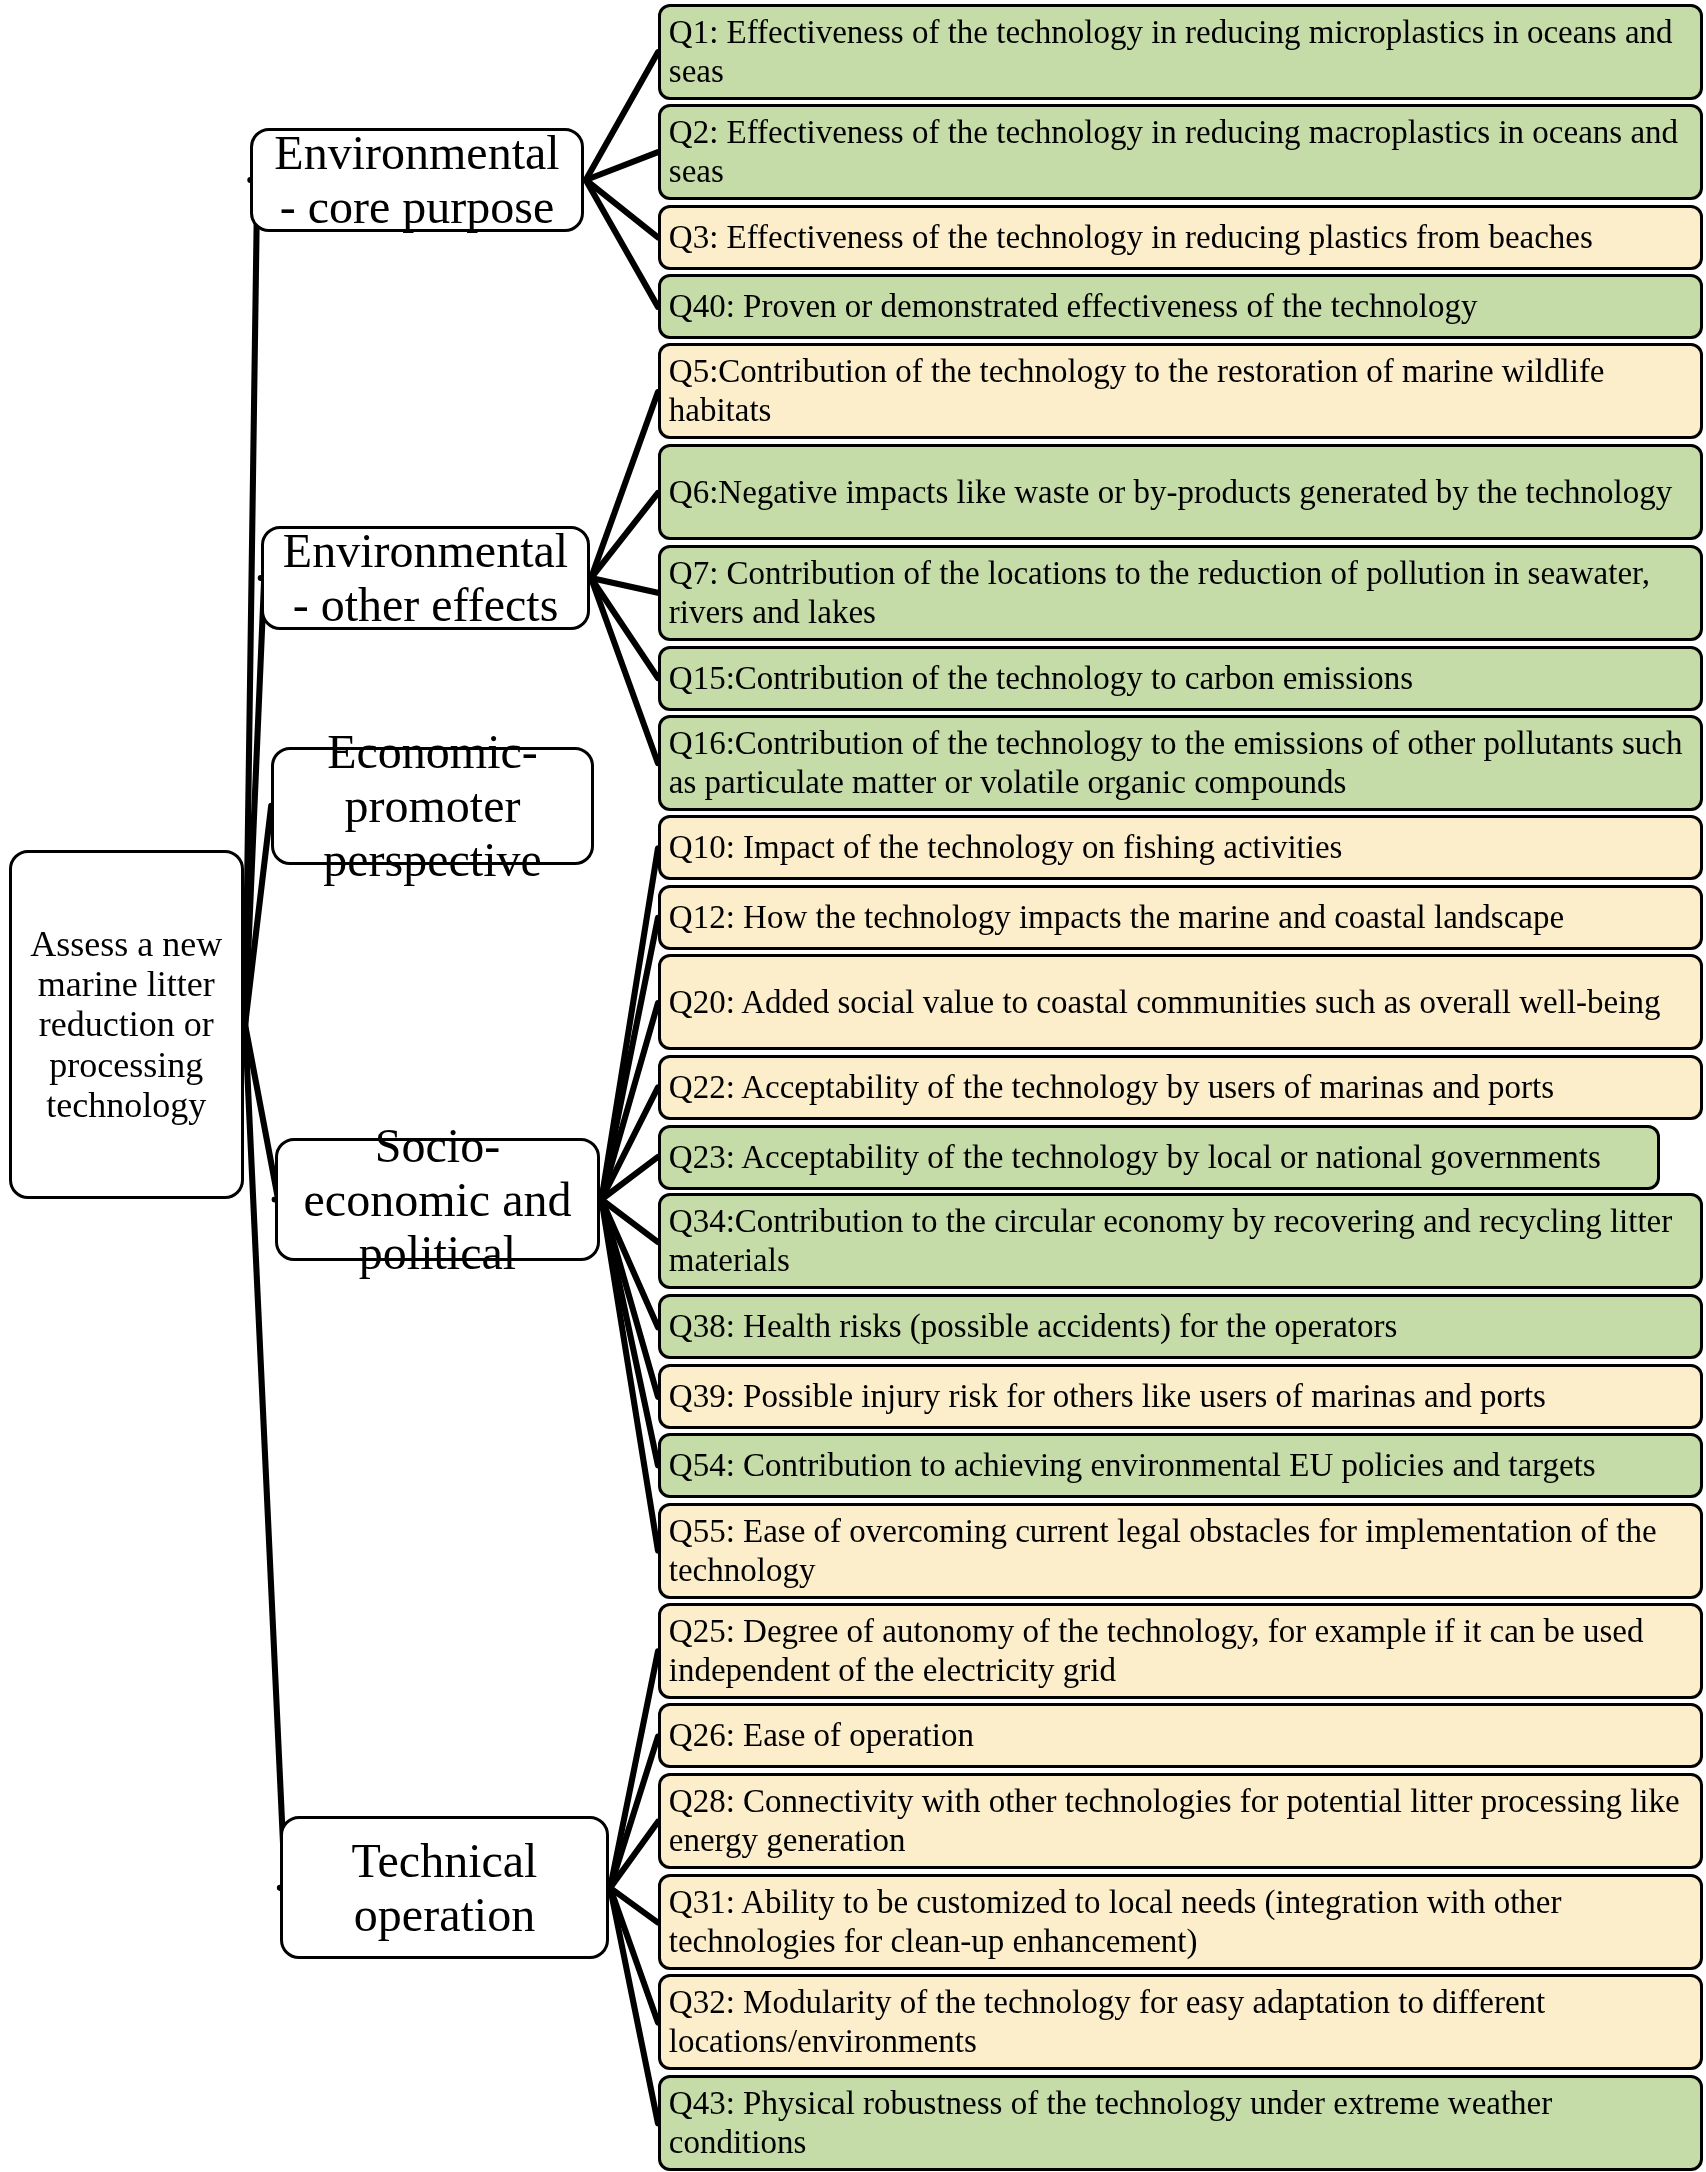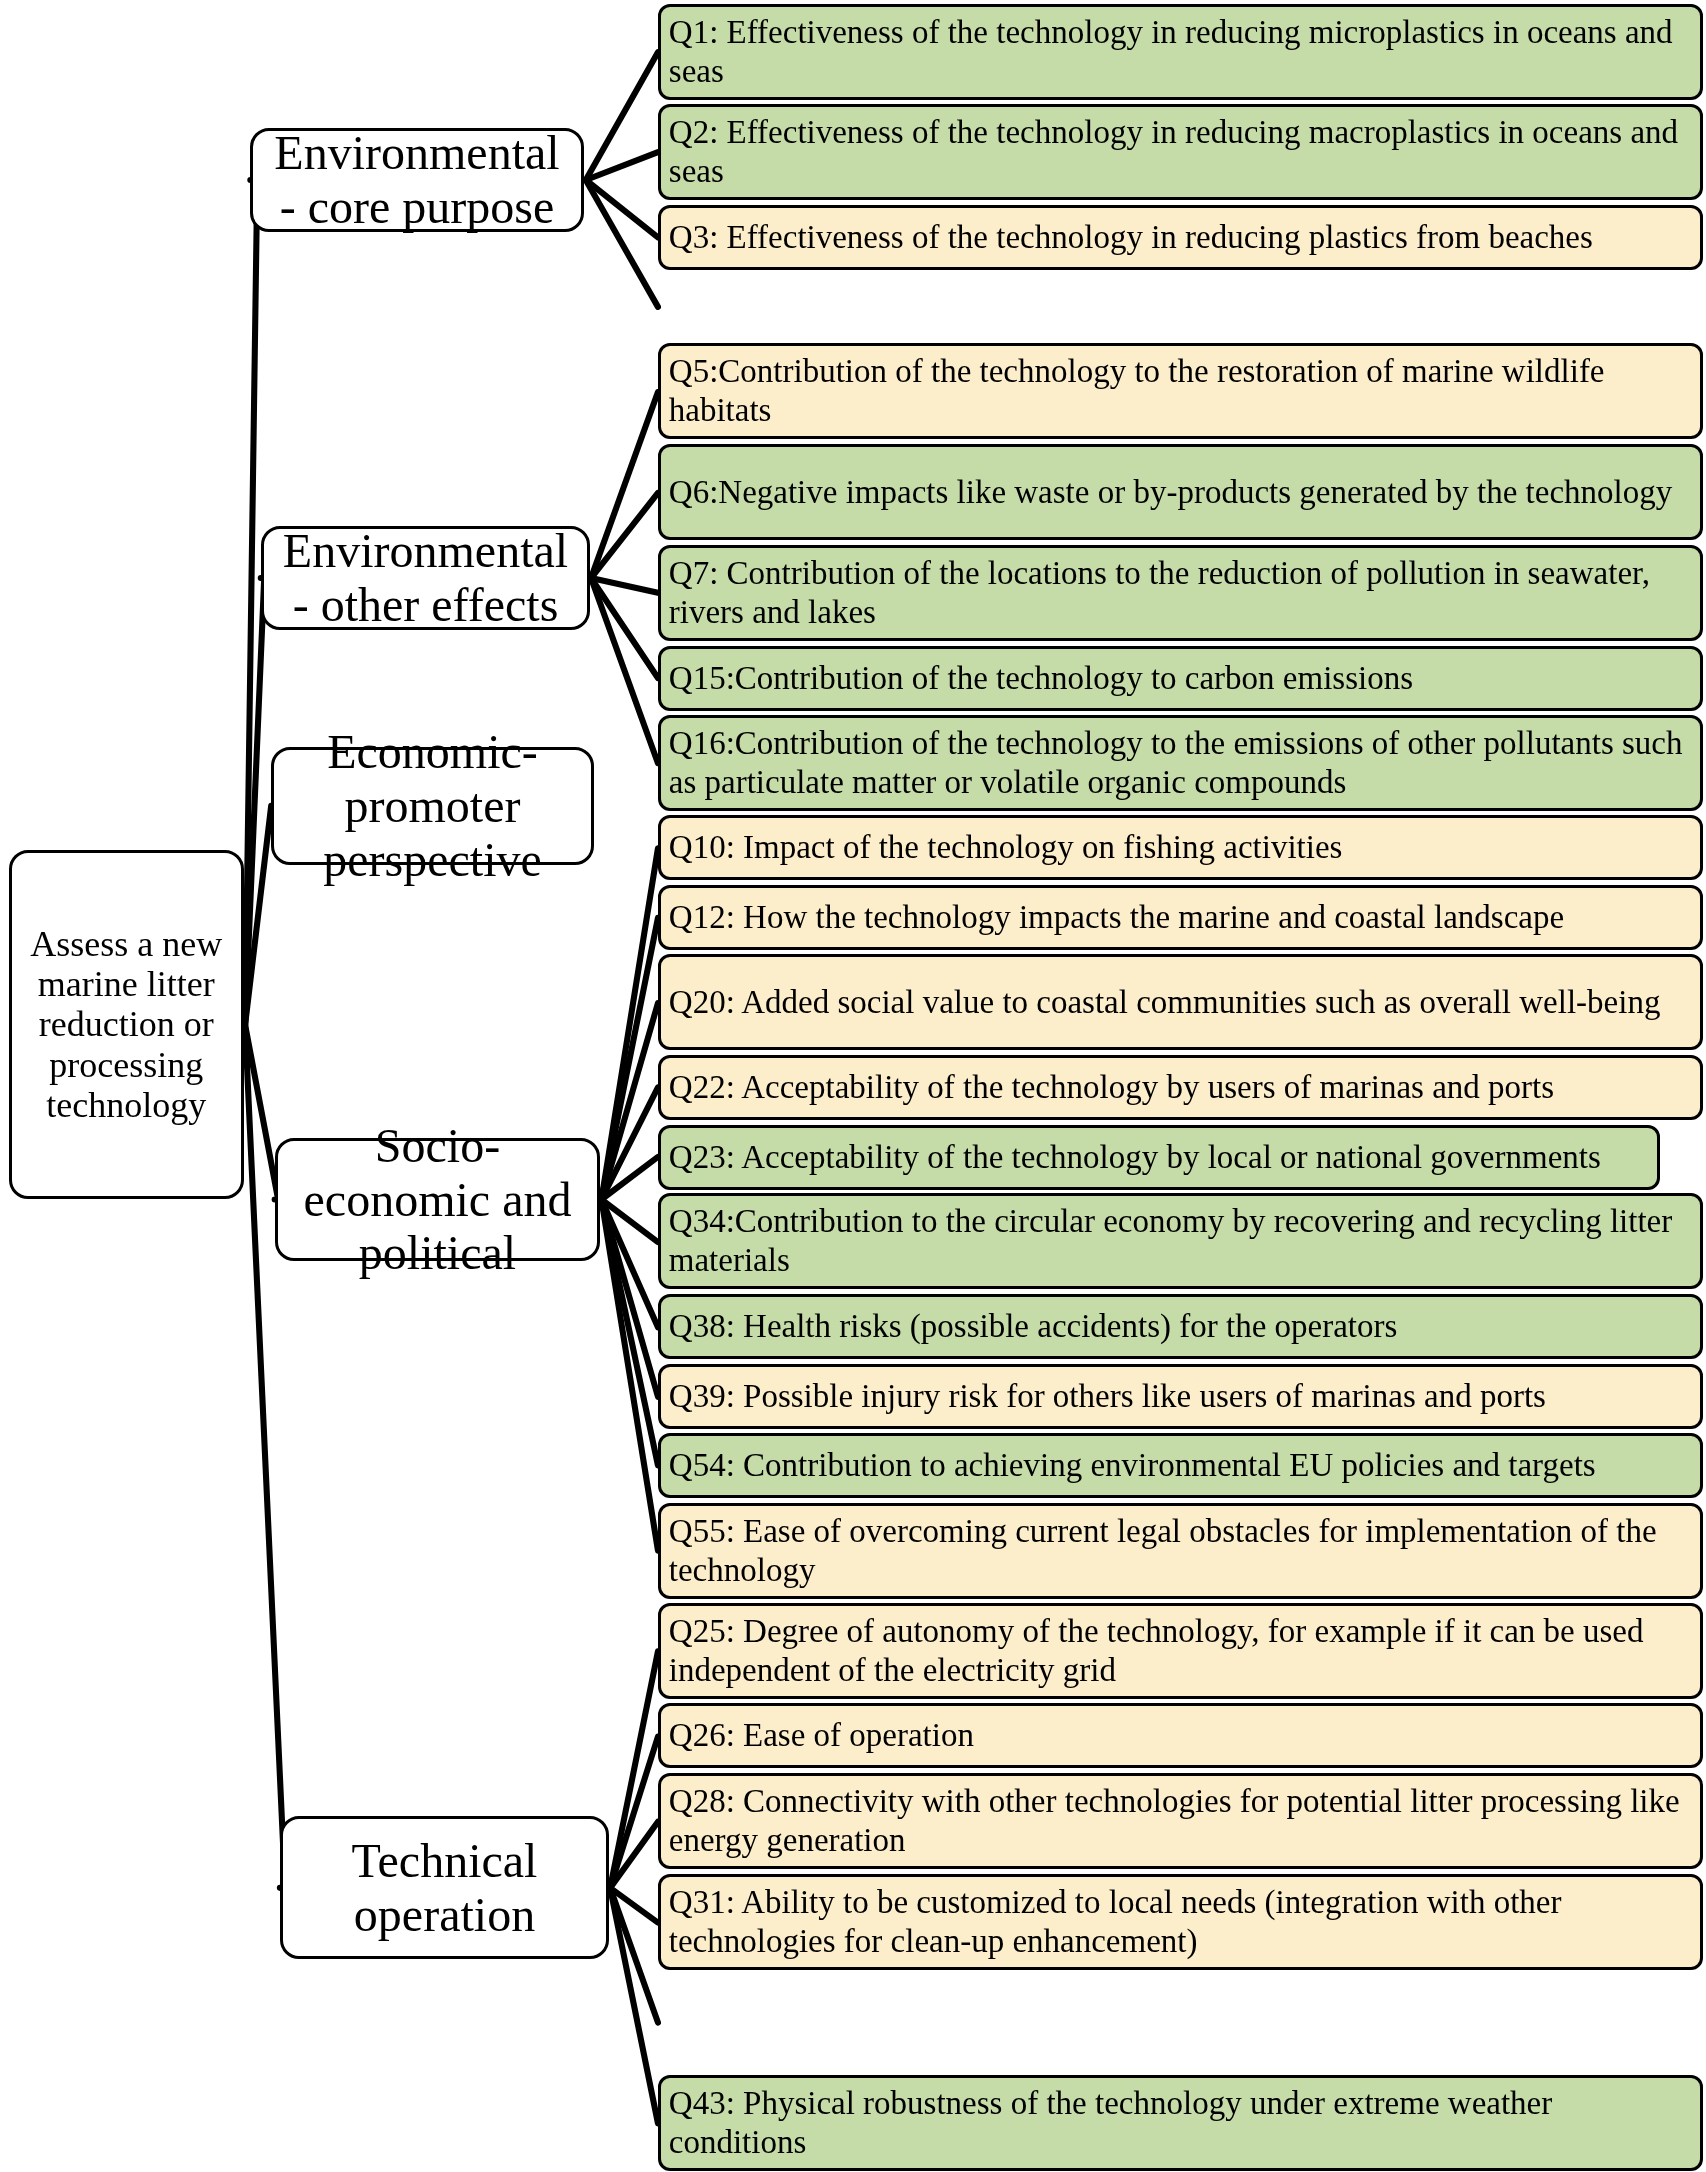--- a/index.html
+++ b/index.html
@@ -133,20 +133,23 @@
   </div>
 
   <div class="qbox green" style="left: 658px; top: 104px; width: 1045px; height: 96px;">
     <span class="label">Q2: Effectiveness of the technology in reducing macroplastics in oceans and seas</span>
   </div>
 
   <div class="qbox cream" style="left: 658px; top: 205px; width: 1045px; height: 65px;">
     <span class="label">Q3: Effectiveness of the technology in reducing plastics from beaches</span>
   </div>
 
+  <div class="qbox green" style="left: 658px; top: 274px; width: 1045px; height: 65px;">
+    <span class="label">Q40: Proven or demonstrated effectiveness of the technology</span>
+  </div>
 
   <div class="qbox cream" style="left: 658px; top: 343px; width: 1045px; height: 96px;">
     <span class="label">Q5:Contribution of the technology to the restoration of marine wildlife habitats</span>
   </div>
 
   <div class="qbox green" style="left: 658px; top: 444px; width: 1045px; height: 96px;">
     <span class="label">Q6:Negative impacts like waste or by-products generated by the technology</span>
   </div>
 
   <div class="qbox green" style="left: 658px; top: 545px; width: 1045px; height: 96px;">
@@ -210,19 +213,22 @@
   </div>
 
   <div class="qbox cream" style="left: 658px; top: 1773px; width: 1045px; height: 96px;">
     <span class="label">Q28: Connectivity with other technologies for potential litter processing like energy generation</span>
   </div>
 
   <div class="qbox cream" style="left: 658px; top: 1874px; width: 1045px; height: 96px;">
     <span class="label">Q31: Ability to be customized to local needs (integration with other technologies for clean-up enhancement)</span>
   </div>
 
+  <div class="qbox cream" style="left: 658px; top: 1974px; width: 1045px; height: 96px;">
+    <span class="label">Q32: Modularity of the technology for easy adaptation to different locations/environments</span>
+  </div>
 
   <div class="qbox green" style="left: 658px; top: 2075px; width: 1045px; height: 96px;">
     <span class="label">Q43: Physical robustness of the technology under extreme weather conditions</span>
   </div>
 
 </div>
 
 
 </body></html>

